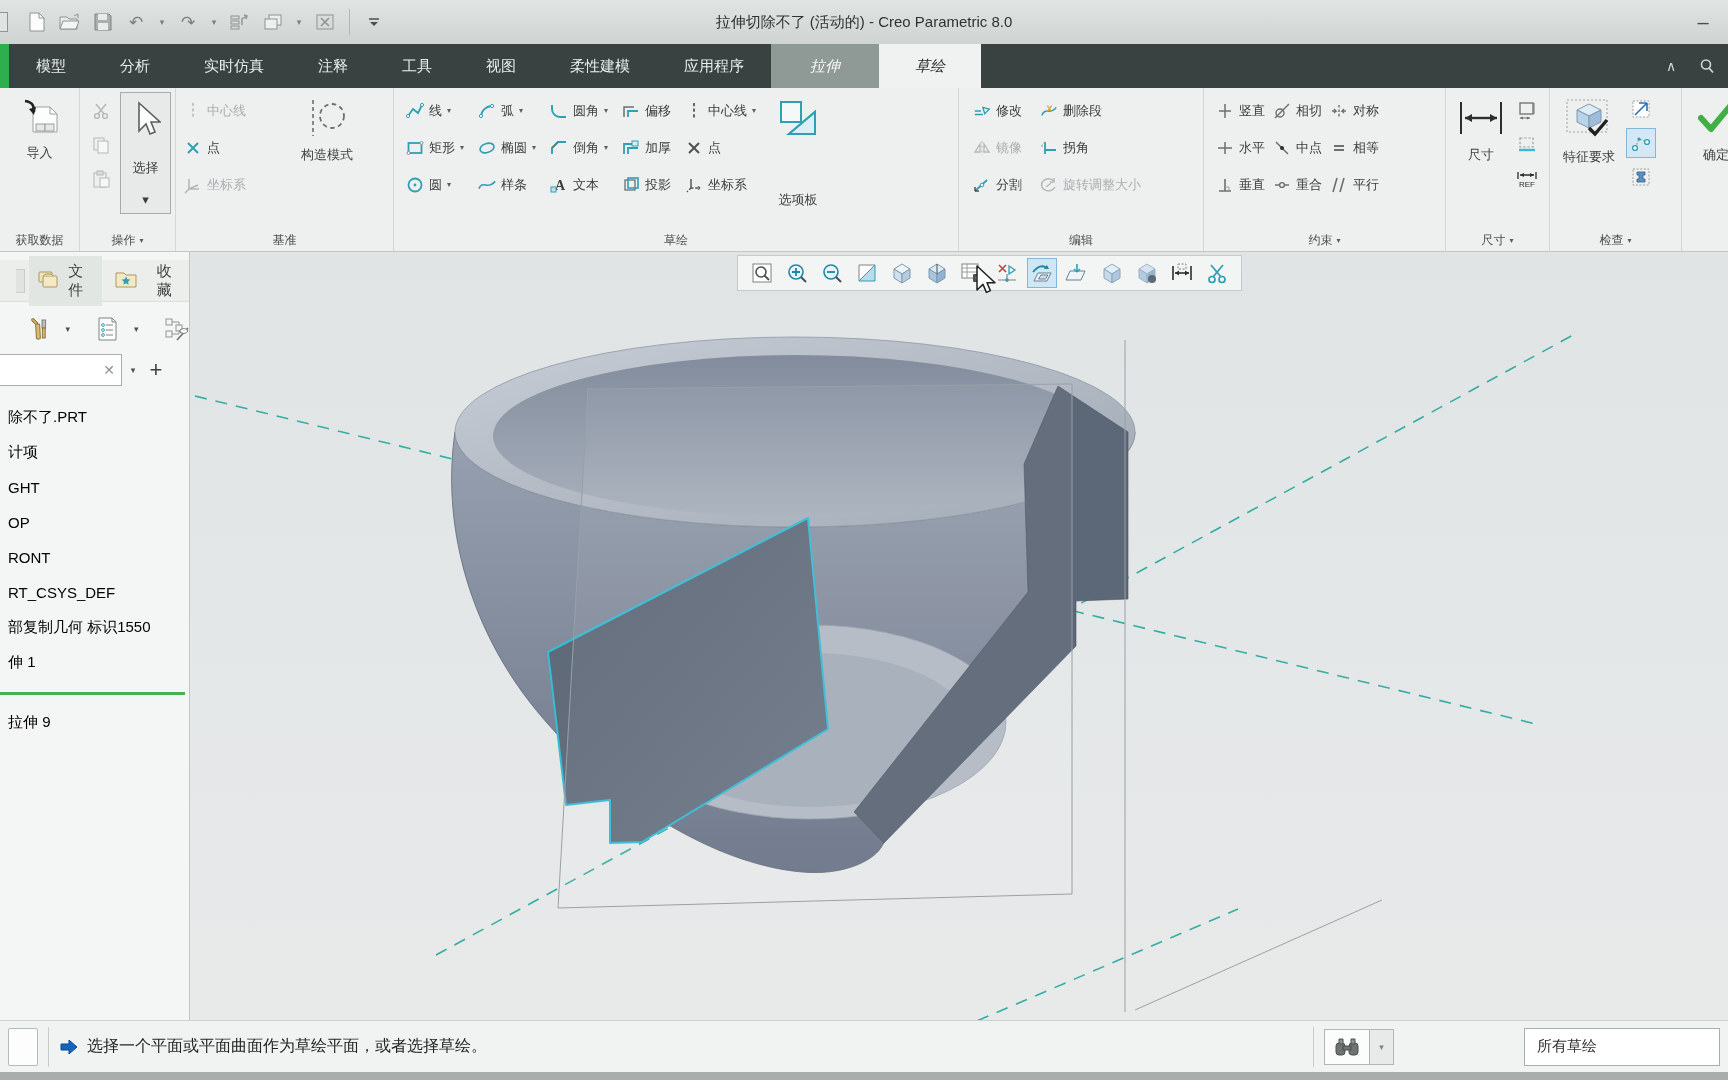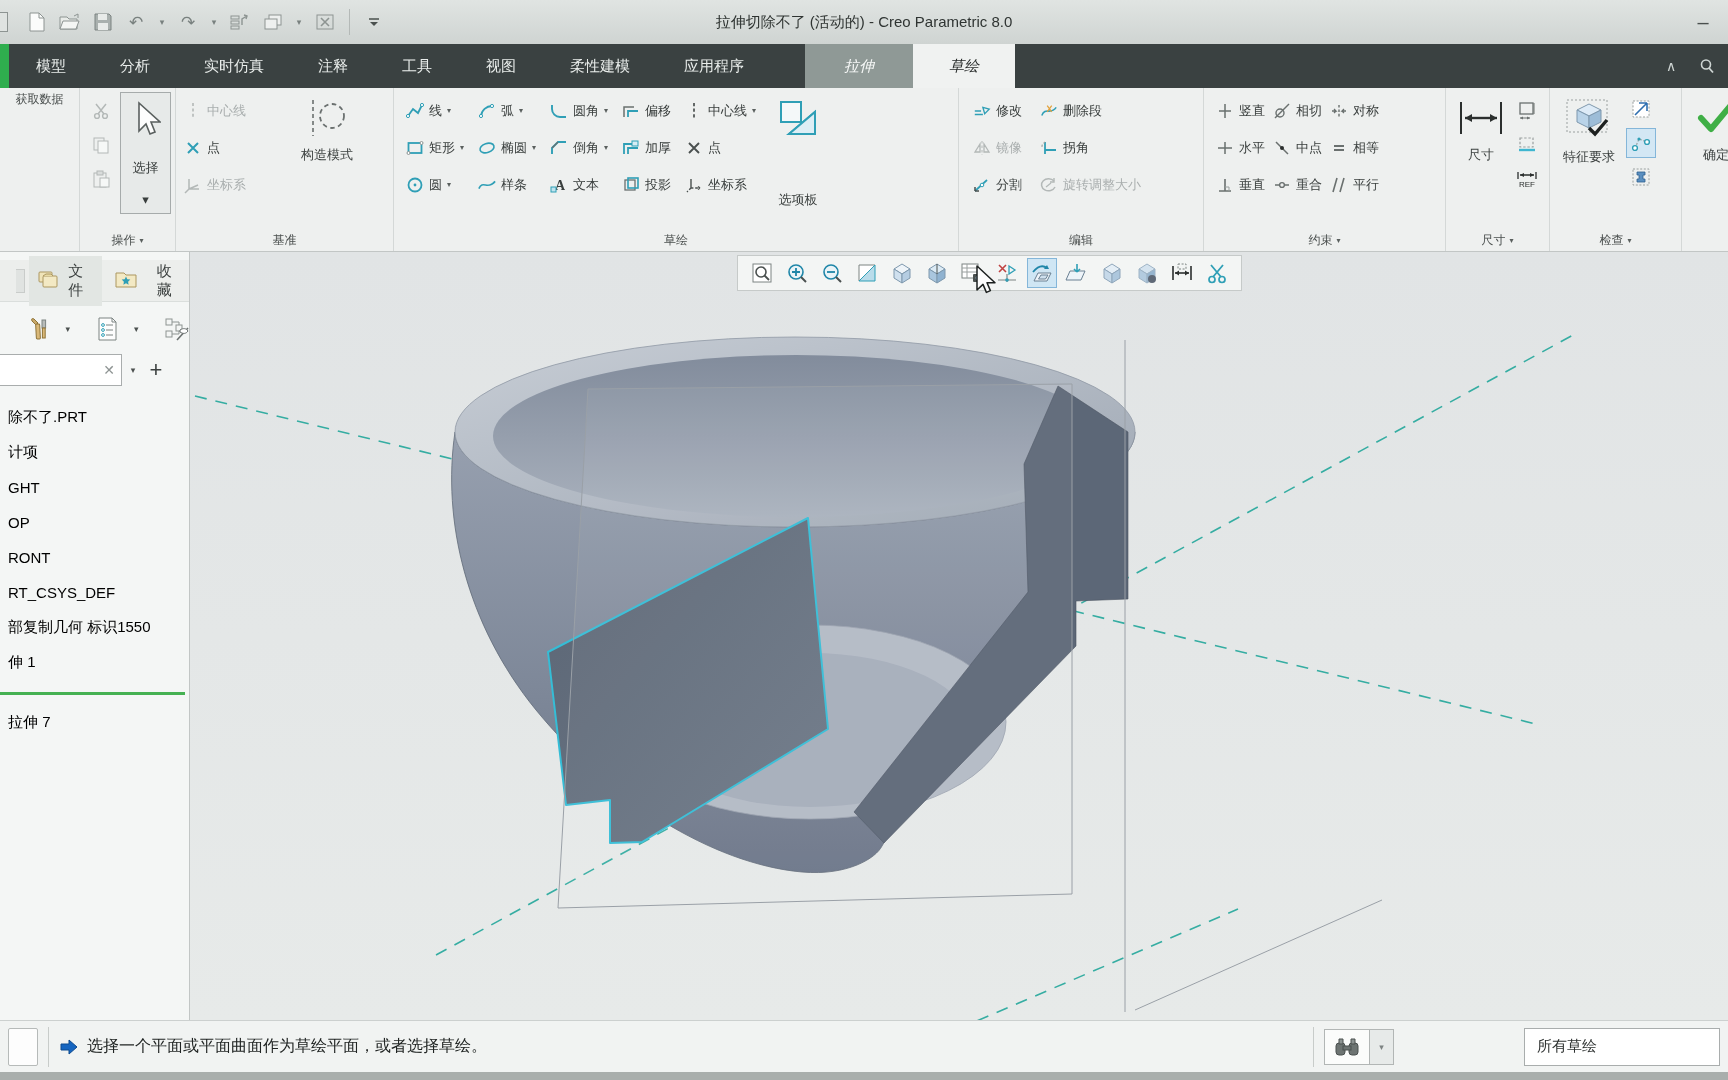--- a/index.html
+++ b/index.html
@@ -13,21 +13,21 @@
   .qbtn{width:26px;height:28px;display:flex;align-items:center;justify-content:center;color:#79817f;font-size:17px;}
   .qsep{width:1px;height:26px;background:#b4b9b7;margin:0 4px;}
   .titletext{position:absolute;left:300px;right:300px;top:0;height:44px;display:flex;align-items:center;justify-content:center;font-size:15px;color:#2f3432;}
   .winmin{position:absolute;right:8px;top:0;height:44px;width:34px;display:flex;align-items:center;justify-content:center;font-size:20px;color:#4a4f4e;}
   .cutoff-glyph{position:absolute;left:0;top:12px;width:8px;height:20px;border:1px solid #8d9492;border-left:none;background:#dfe3e1;}
 
   
   .tabbar{position:absolute;top:44px;left:0;right:0;height:44px;background:#3a4141;display:flex;align-items:stretch;}
   .filestrip{width:9px;background:#2fae4e;}
   .tab{display:flex;align-items:center;padding:0 27px;font-size:15px;color:#e9edeb;white-space:nowrap;}
-  .tab.ctx{width:108px;justify-content:center;padding:0;background:#8f9996;color:#f5f7f6;font-style:italic;margin-left:34px;}
+  .tab.ctx{width:108px;justify-content:center;padding:0;background:#8f9996;color:#f5f7f6;font-style:italic;}
   .tab.active{width:102px;justify-content:center;padding:0;background:#f0f2f1;color:#262a29;font-style:italic;}
   .tabbar-right{margin-left:auto;display:flex;align-items:center;gap:14px;padding-right:10px;color:#cfd6d4;}
   .tabbar-right .tbico{display:flex;align-items:center;justify-content:center;width:22px;height:22px;font-size:14px;}
 
   
   .ribbon{position:absolute;top:88px;left:0;right:0;height:164px;background:#eef0ef;border-bottom:1px solid #c2c6c5;display:flex;}
   .rgroup{position:relative;height:100%;border-right:1px solid #d4d8d7;display:flex;flex-direction:column;flex:none;}
   .gbody{flex:1;display:flex;align-items:flex-start;padding:4px 4px 0 4px;}
   .glabel{height:22px;display:flex;align-items:center;justify-content:center;gap:4px;font-size:12px;color:#4a4f4e;}
   .glabel .dd{font-size:8px;color:#5a605e;}
@@ -160,20 +160,35 @@
             <circle cx="7" cy="6.5" r="4.5" fill="none" stroke="#cfd6d4" stroke-width="1.6"></circle>
             <path d="M10 10l4 4.5" stroke="#cfd6d4" stroke-width="1.8"></path>
           </svg>
       </span>
     </div>
   </div>
 
   <div class="ribbon">
 
     <div class="rgroup" style="width:80px">
+      <div class="gbody" style="justify-content:center">
+        <div class="bigbtn">
+          <span>
+            <svg width="40" height="38" viewBox="0 0 40 38">
+                <path d="M13 9h17l7 7v18H13z" fill="#fdfdfd" stroke="#9aa09f"></path>
+                <path d="M30 9v7h7" fill="none" stroke="#9aa09f"></path>
+                <path d="M5 3c9 1 9 7 9 11" fill="none" stroke="#222" stroke-width="2.6"></path>
+                <path d="M9 11l5 6 2-8z" fill="#222"></path>
+                <rect x="16" y="26" width="9" height="7" fill="#e5e8e7" stroke="#9aa09f"></rect>
+                <rect x="25" y="26" width="9" height="7" fill="#e5e8e7" stroke="#9aa09f"></rect>
+              </svg>
+          </span>
+          <span>导入</span>
+        </div>
+      </div>
       <div class="glabel">
           <span>获取数据</span>
         </div>
     </div>
 
     <div class="rgroup" style="width:96px">
       <div class="gbody" style="gap:4px;padding-left:6px;">
         <div class="col" style="padding-top:2px;">
           <span class="smallstackbtn">
             <svg width="18" height="18" viewBox="0 0 18 18">
@@ -744,21 +759,21 @@
     <div class="tree">
       <div class="treeitem">除不了.PRT</div>
       <div class="treeitem">计项</div>
       <div class="treeitem">GHT</div>
       <div class="treeitem">OP</div>
       <div class="treeitem">RONT</div>
       <div class="treeitem">RT_CSYS_DEF</div>
       <div class="treeitem">部复制几何 标识1550</div>
       <div class="treeitem">伸 1</div>
       <div class="insline"></div>
-      <div class="treeitem">拉伸 7</div>
+      <div class="treeitem">拉伸 9</div>
     </div>
   </div>
 
   <div class="viewport">
     <svg class="scene" width="1538" height="768" viewBox="0 0 1538 768">
       <defs>
         <linearGradient id="gBody" x1="0" y1="0" x2="0" y2="1">
           <stop offset="0" stop-color="#97a0af"></stop>
             <stop offset="0.6" stop-color="#7d8798"></stop>
             <stop offset="1" stop-color="#6b7588"></stop>

